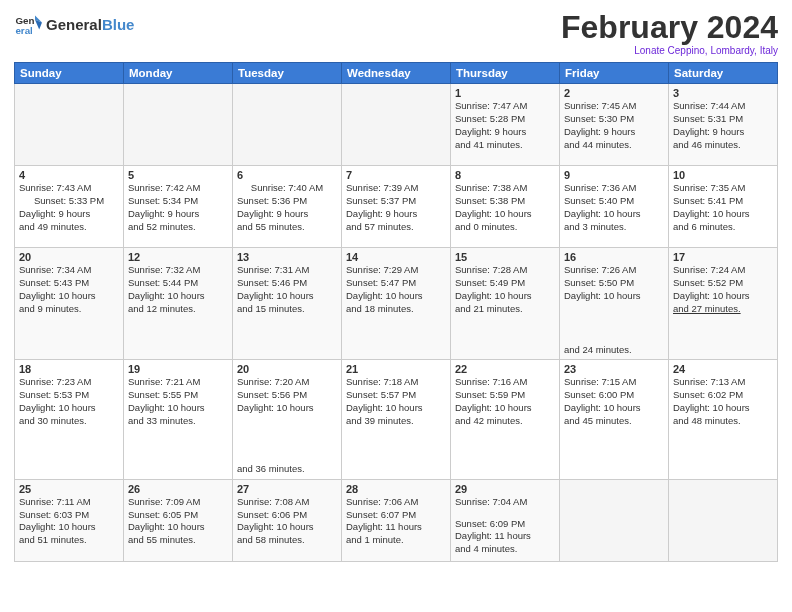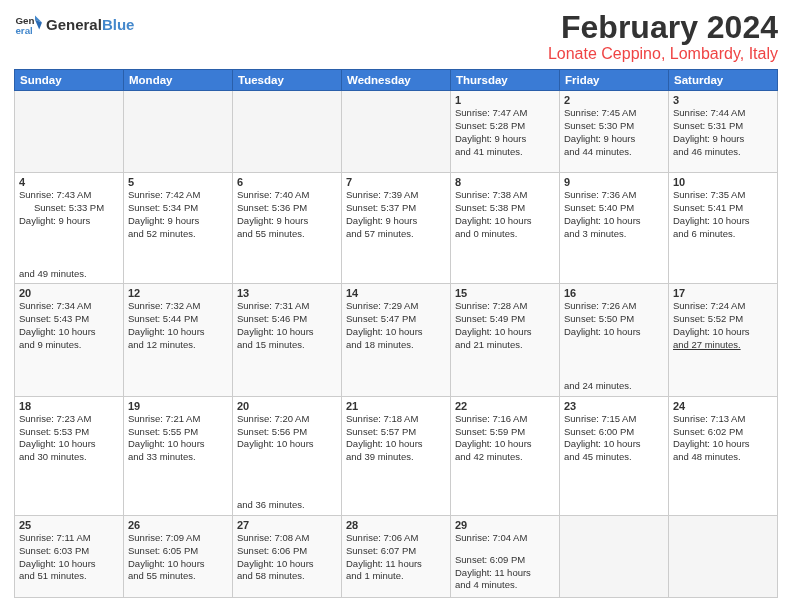--- a/index.html
+++ b/index.html
@@ -33,22 +33,22 @@
     .title-block {
       text-align: right;
     }
     .month-title {
       font-size: 32px;
       font-weight: bold;
       color: #333;
       line-height: 1.1;
     }
     .location {
-      font-size: 16px;
-      color: #ef4444;
+      font-size: 10px;
+      color: #6d28d9;
     }
     table {
       width: 100%;
       border-collapse: collapse;
       border-radius: 14px;
     }
     thead th {
       background: #3a7bd5;
       color: #fff;
       font-size: 11.5px;
@@ -143,32 +143,32 @@
             <div style="line-height: 1.35;">Daylight: 9 hours</div>
             <div style="line-height: 1.35;">and 46 minutes.</div>
           </td>
         </tr>
         <tr>
           <td>
             <span class="day-num">4</span>
             <div style="line-height: 1.35;">Sunrise: 7:43 AM</div>
             <div style="line-height: 1.35; text-align: center;">Sunset: 5:33 PM</div>
             <div style="line-height: 1.35;">Daylight: 9 hours</div>
-            <div style="line-height: 1.35; margin-top: 40px;">and 49 minutes.</div>
+            <div style="line-height: 1.35;">and 49 minutes.</div>
           </td>
           <td>
             <span class="day-num">5</span>
             <div style="line-height: 1.35;">Sunrise: 7:42 AM</div>
             <div style="line-height: 1.35;">Sunset: 5:34 PM</div>
             <div style="line-height: 1.35;">Daylight: 9 hours</div>
             <div style="line-height: 1.35;">and 52 minutes.</div>
           </td>
           <td>
             <span class="day-num">6</span>
-            <div style="line-height: 1.35;">Sunrise: 7:40 AM</div>
+            <div style="line-height: 1.35; text-align: center;">Sunrise: 7:40 AM</div>
             <div style="line-height: 1.35;">Sunset: 5:36 PM</div>
             <div style="line-height: 1.35;">Daylight: 9 hours</div>
             <div style="line-height: 1.35;">and 55 minutes.</div>
           </td>
           <td>
             <span class="day-num">7</span>
             <div style="line-height: 1.35;">Sunrise: 7:39 AM</div>
             <div style="line-height: 1.35;">Sunset: 5:37 PM</div>
             <div style="line-height: 1.35;">Daylight: 9 hours</div>
             <div style="line-height: 1.35;">and 57 minutes.</div>

